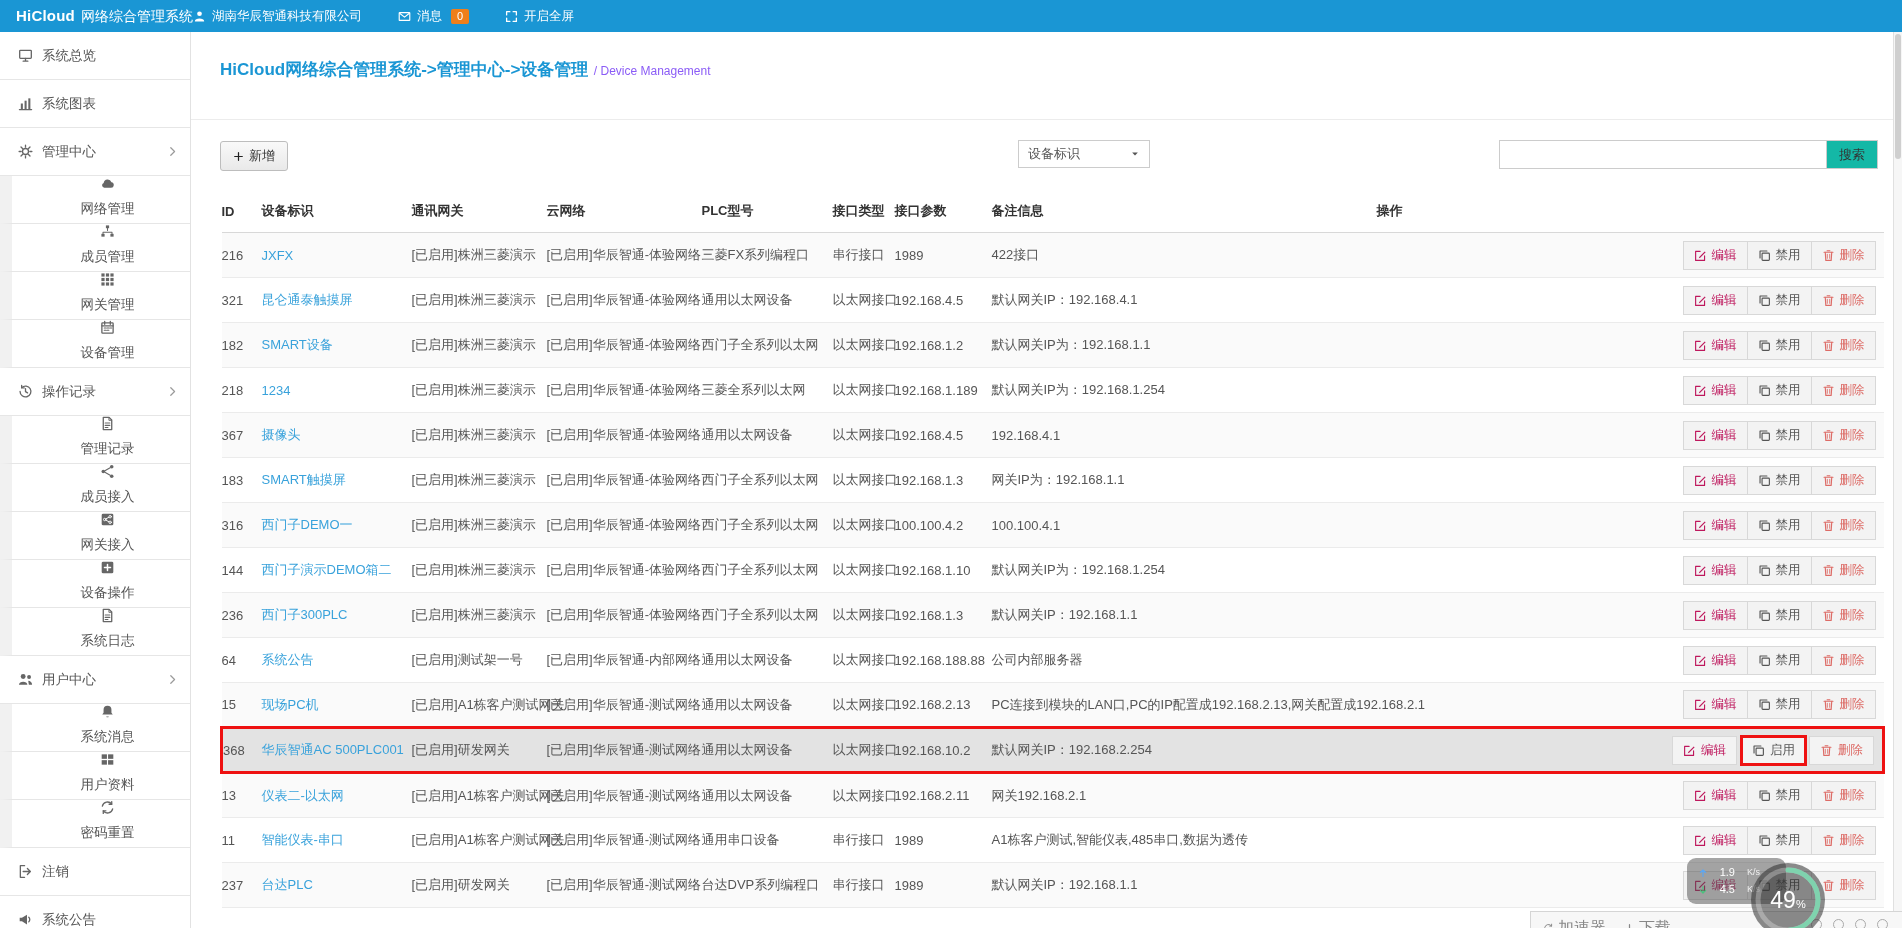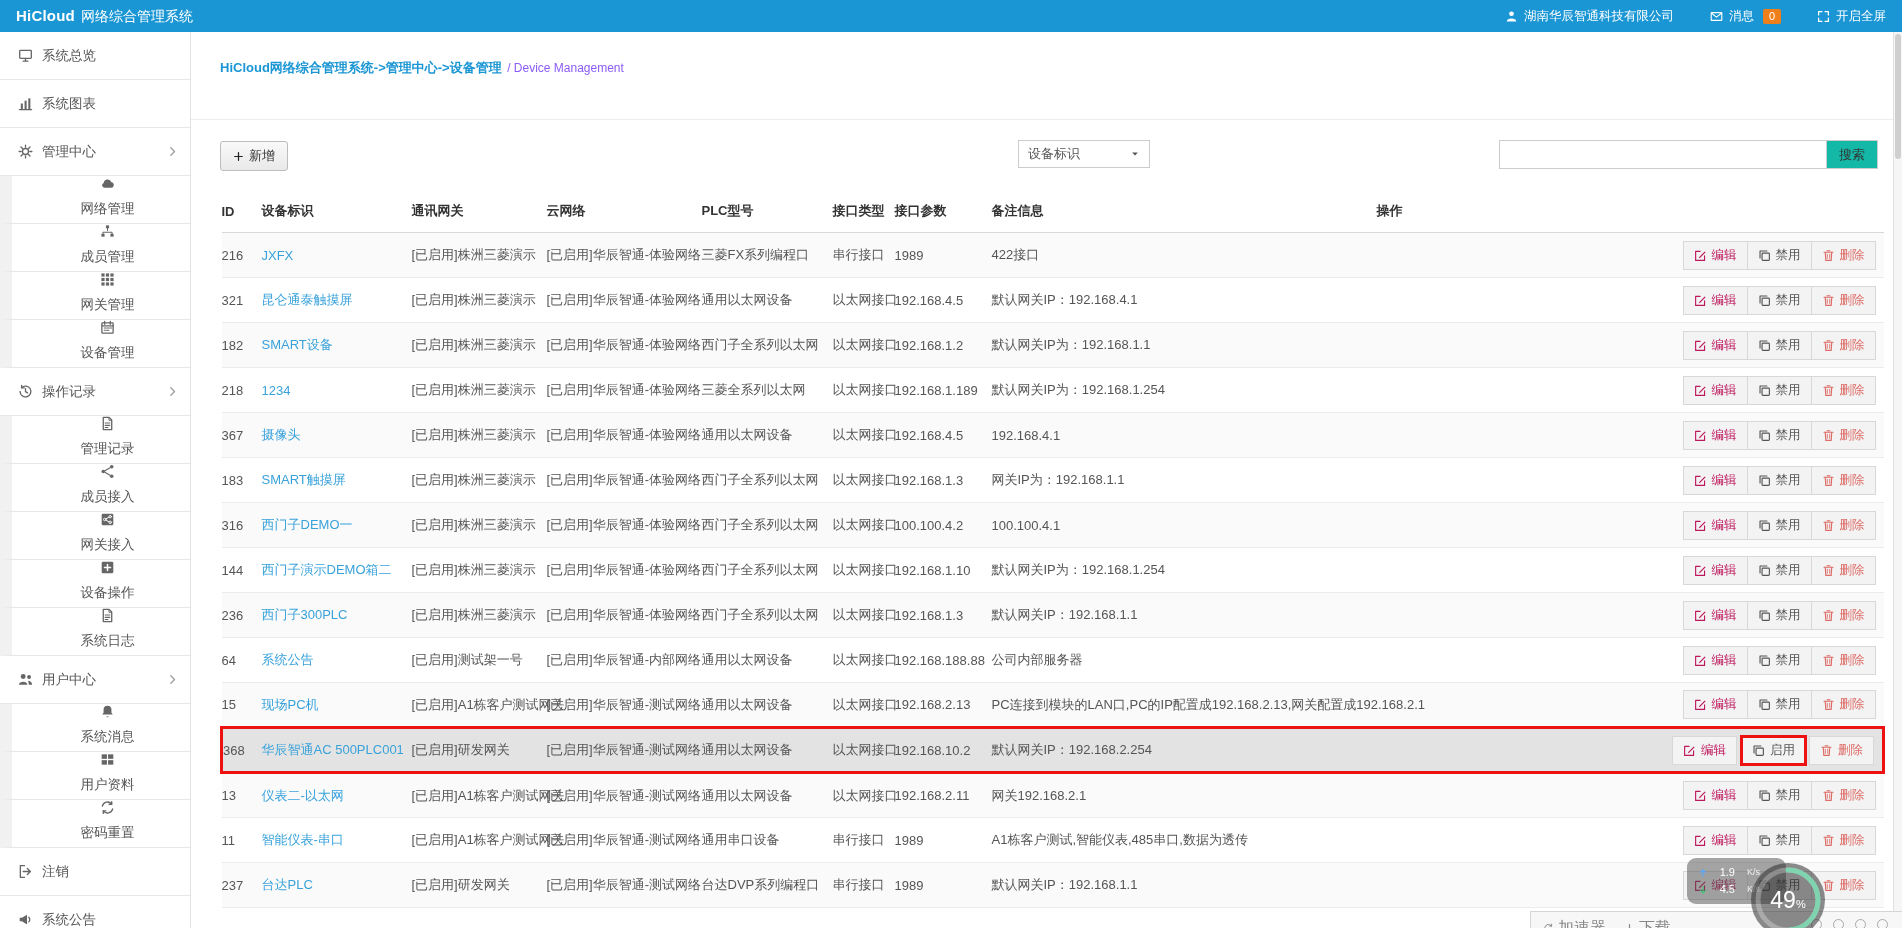--- a/index.html
+++ b/index.html
@@ -5,21 +5,21 @@
   * { box-sizing: border-box; }
   html,body { margin:0; padding:0; }
   body {
     width:1902px; height:928px; overflow:hidden; position:relative;
     font-family:"Liberation Sans", sans-serif; background:#fff; color:#555;
   }
   svg { display:block; }
 
   
   .topbar { position:fixed; top:0; left:0; right:0; height:32px; background:#1a96d4;
-    color:#fff; display:flex; align-items:center; justify-content:space-between;
+    color:#fff; display:flex; align-items:center; 
     padding:0 16px; z-index:30; }
   .brand { font-size:14px; white-space:nowrap; }
   .brand b { font-size:15px; font-weight:bold; margin-right:6px; letter-spacing:.2px; }
   .top-right { display:flex; align-items:center; gap:36px; font-size:12.5px; }
   .top-item { display:flex; align-items:center; gap:6px; cursor:pointer; white-space:nowrap; }
   .ti { width:13px; height:13px; } .ti svg { width:100%; height:100%; }
   .badge { background:#ef7f1a; color:#fff; font-size:11px; line-height:15px;
     padding:0 6px; border-radius:2px; margin-left:3px; }
 
   
@@ -32,21 +32,21 @@
   .si { width:15px; height:15px; color:#666; flex:none; } .si svg { width:100%; height:100%; }
   .sl { flex:1; white-space:nowrap; }
   .chev { width:11px; height:11px; color:#9a9a9a; } .chev svg { width:100%; height:100%; }
   .star { color:#f7b832; font-size:15px; line-height:1; }
   .sbadge { background:#ef7f1a; color:#fff; font-size:11px; line-height:15px;
     padding:0 6px; border-radius:2px; }
 
   
   main { margin-left:191px; padding-top:32px; position:relative; }
   .page-head { height:88px; border-bottom:1px solid #ececec; padding:26px 0 0 29px; }
-  .crumb { color:#1a96d4; font-weight:bold; font-size:13px; }
+  .crumb { color:#1a96d4; font-weight:bold; font-size:17px; }
   .crumb-sub { color:#8b5cf6; font-size:12px; margin-left:1px; }
 
   .toolbar { position:relative; height:70px; }
   .btn-add { position:absolute; left:29px; top:21px; display:inline-flex; align-items:center;
     gap:5px; padding:5px 12px; background:linear-gradient(#f9f9f9,#e9e9e9);
     border:1px solid #bdbdbd; border-radius:3px; font-size:13px; color:#333;
     cursor:pointer; font-family:inherit; }
   .btn-add .bi { width:11px; height:11px; color:#222; } .btn-add .bi svg{ width:100%; height:100%; }
   .filter-select { position:absolute; left:827px; top:20px; width:132px; height:28px;
     border:1px solid #ccc; background:#fff; display:flex; align-items:center;

